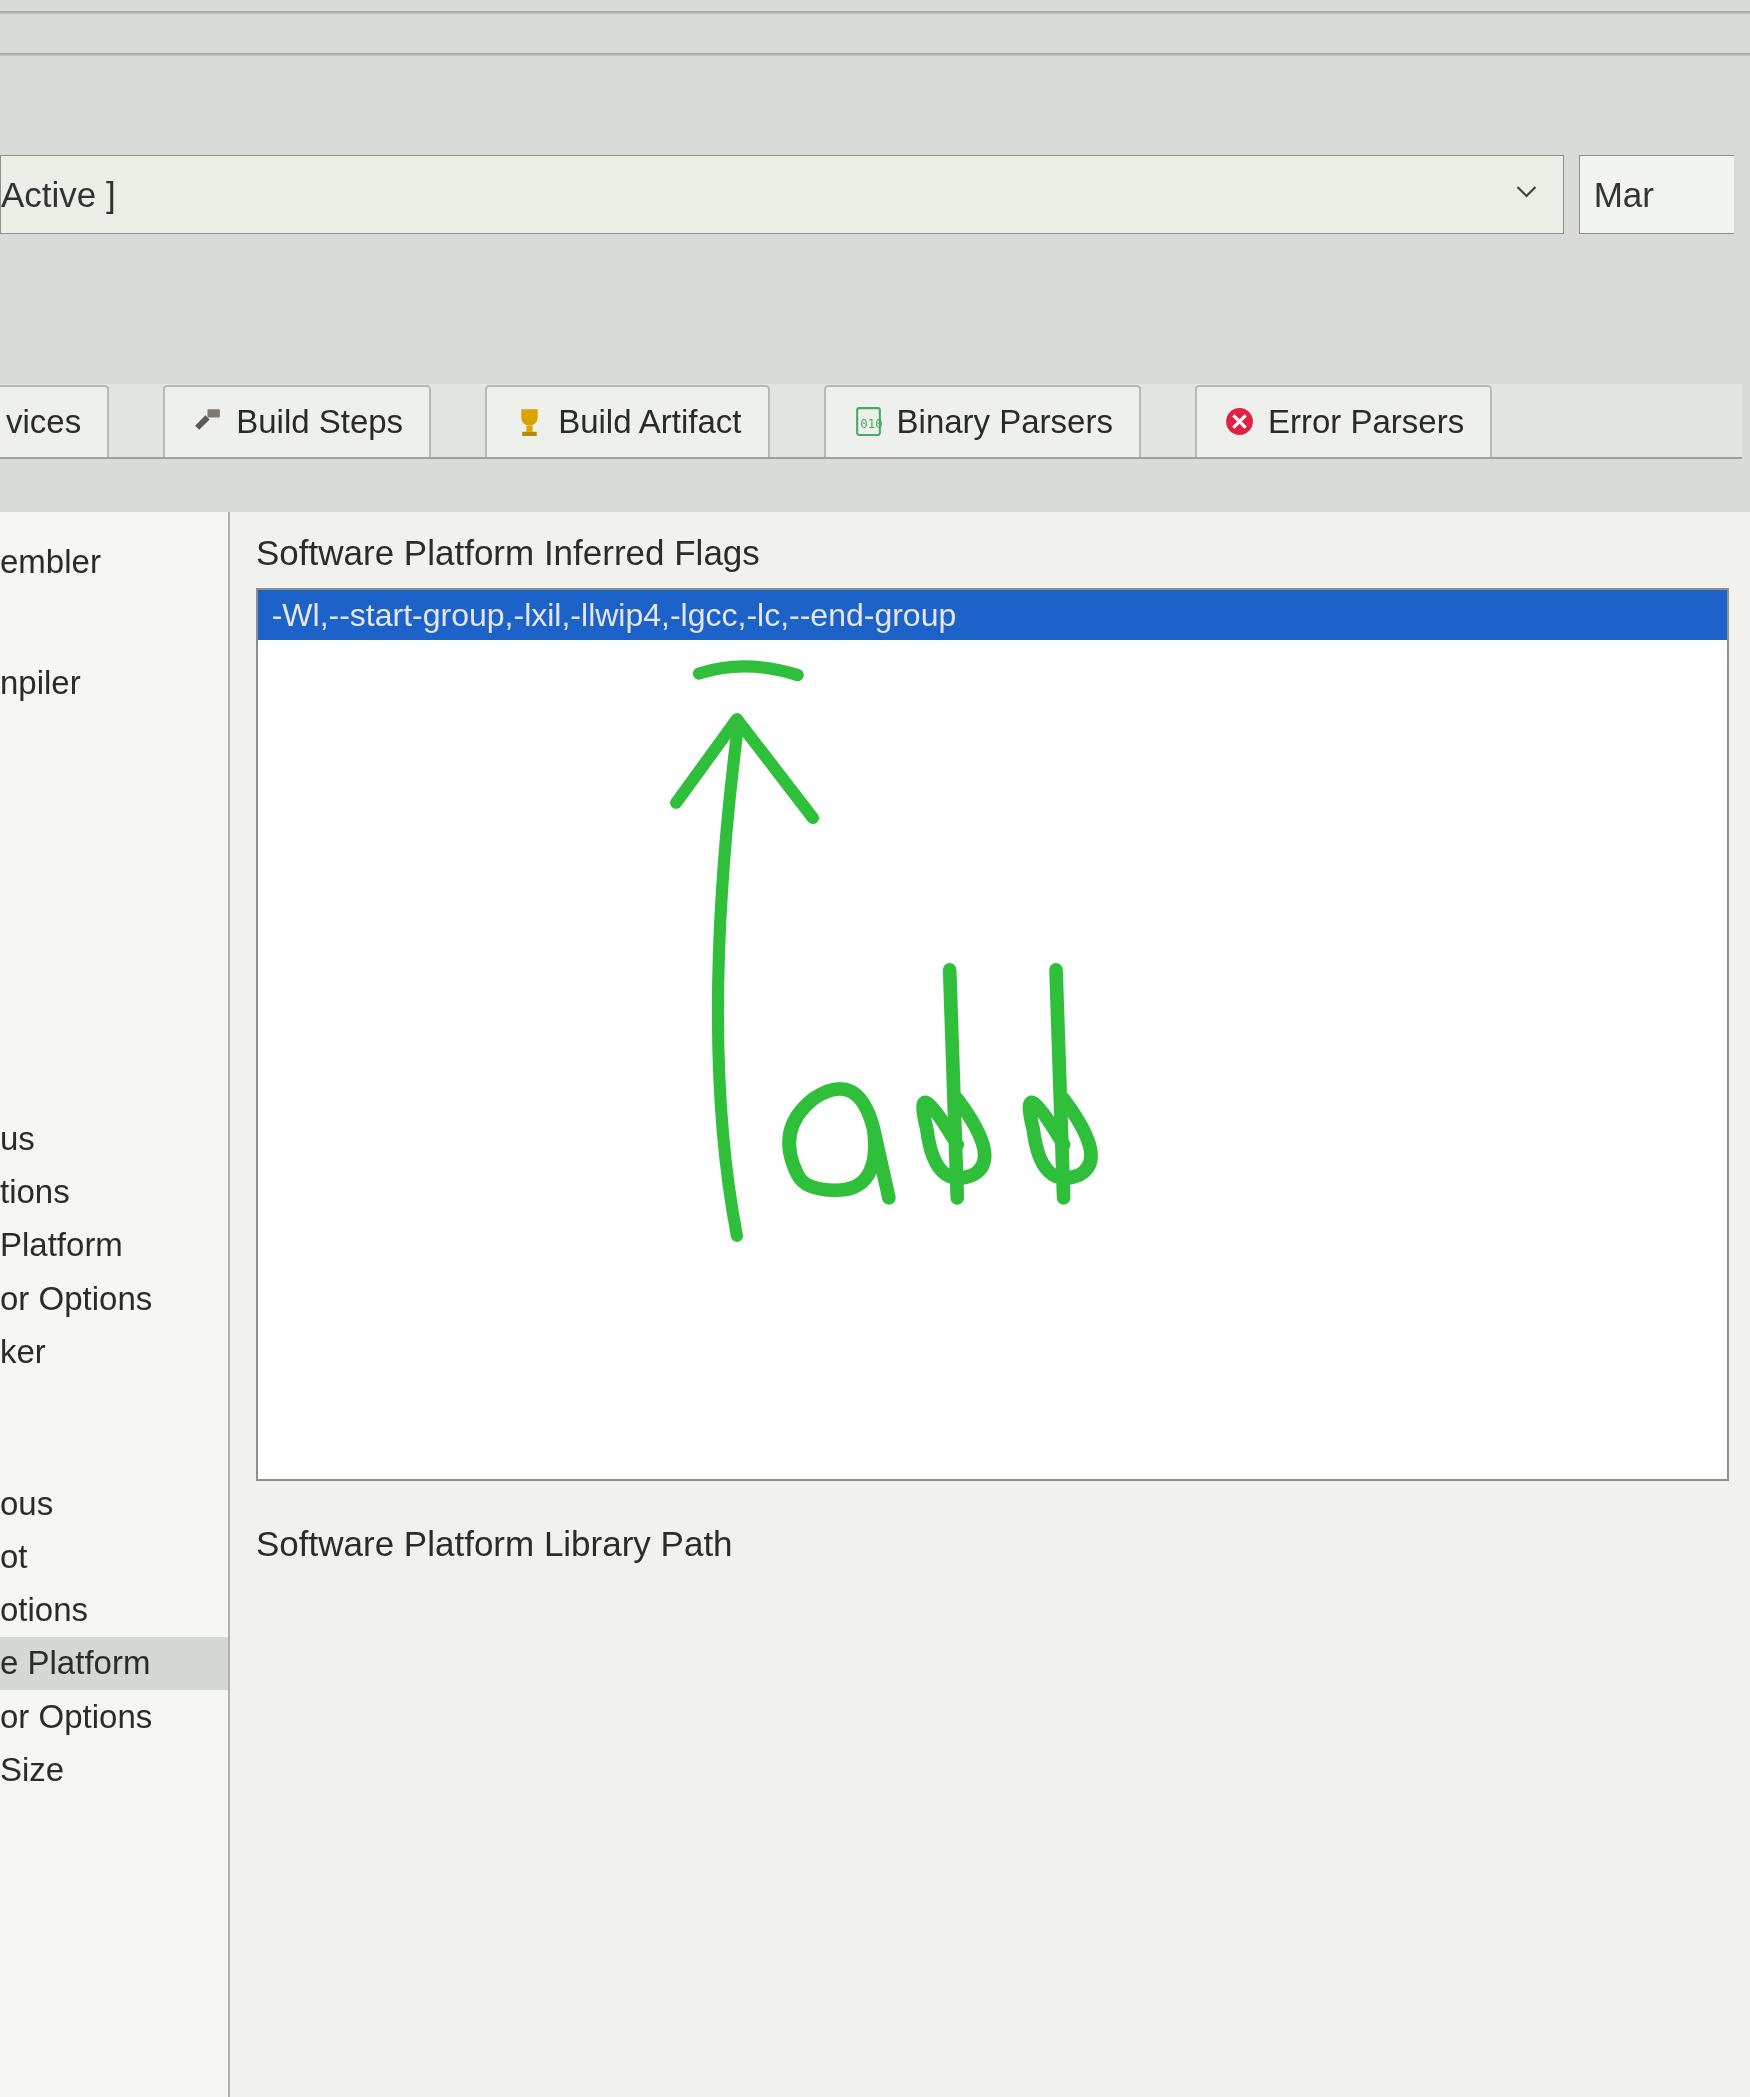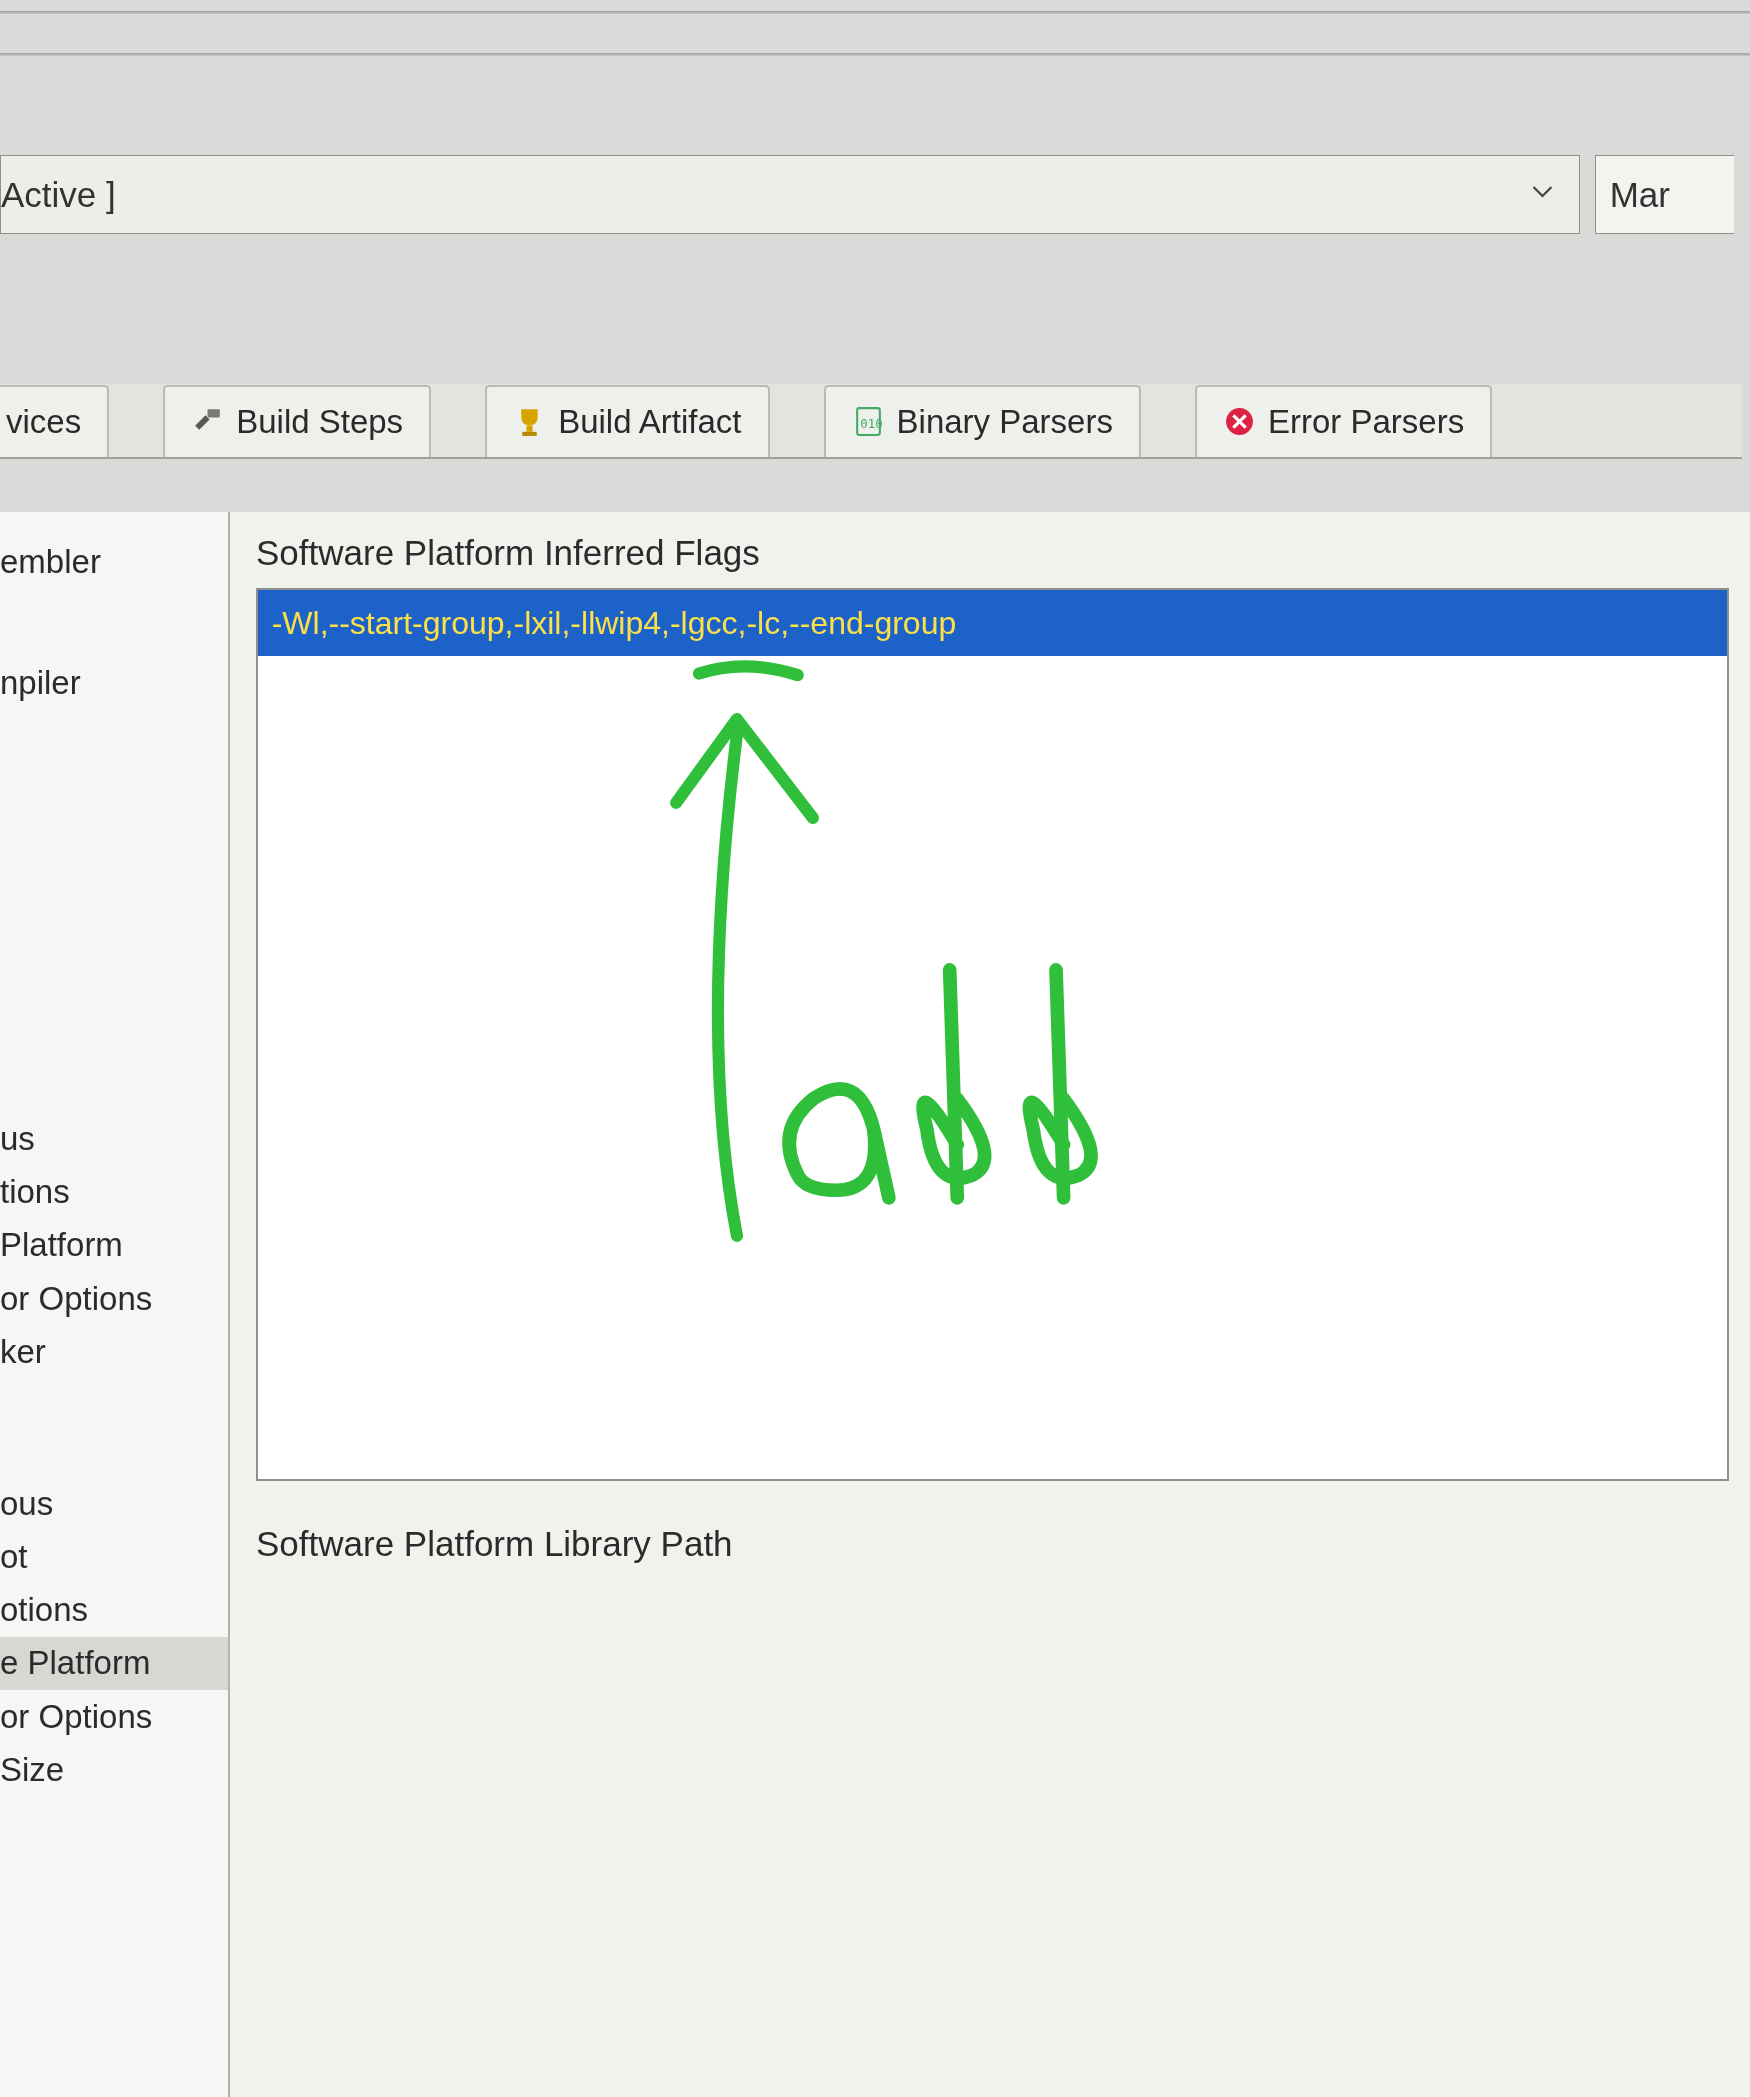--- a/index.html
+++ b/index.html
@@ -28,21 +28,21 @@
     height:100%;
     background:#eceee8;
     border:1.5px solid #8e908a;
     display:flex;align-items:center;justify-content:space-between;
     padding:0 23px 0 0;
     box-sizing:border-box;
   }
   .config-dropdown .text{padding-left:0;color:#333;font-size:35px;}
   .config-dropdown .chev{font-size:29px;color:#555;}
   .btn-manage{
-    margin-left:15px;width:139px;height:100%;
+    margin-left:15px;width:155px;height:100%;
     background:#f2f4ef;border:1.5px solid #8e908a;border-right:none;
     display:flex;align-items:center;padding-left:13.7px;box-sizing:border-box;
     color:#333;font-size:35px;
   }
   
   .tabs-row{
     position:absolute;top:384px;left:0;right:8px;height:73px;
     display:flex;align-items:center;
     border-bottom:2.3px solid #9fa09c;
     background:#e2e4df;
@@ -82,22 +82,22 @@
     display:flex;flex-direction:column;
   }
   .group-title{
     font-size:35px;color:#2b2b2b;margin-bottom:15px;
   }
   .listbox{
     border:2.3px solid #8e908a;background:#ffffff;
     flex:0 0 auto;
   }
   .listbox .row{
-    height:66px;display:flex;align-items:center;
-    padding:0 13.7px;font-size:32px;color:#fde047;
+    height:50px;display:flex;align-items:center;
+    padding:0 13.7px;font-size:32px;color:#e5e5e5;
     background:#1c62c9;white-space:nowrap;overflow:hidden;
   }
   .flags-box{height:889px;position:relative;}
   .gap{height:43px;}
   .lib-box{height:463px;}
   
   .annot{
     position:absolute;pointer-events:none;
     left:289px;top:53px;width:623px;height:669px;
   }

